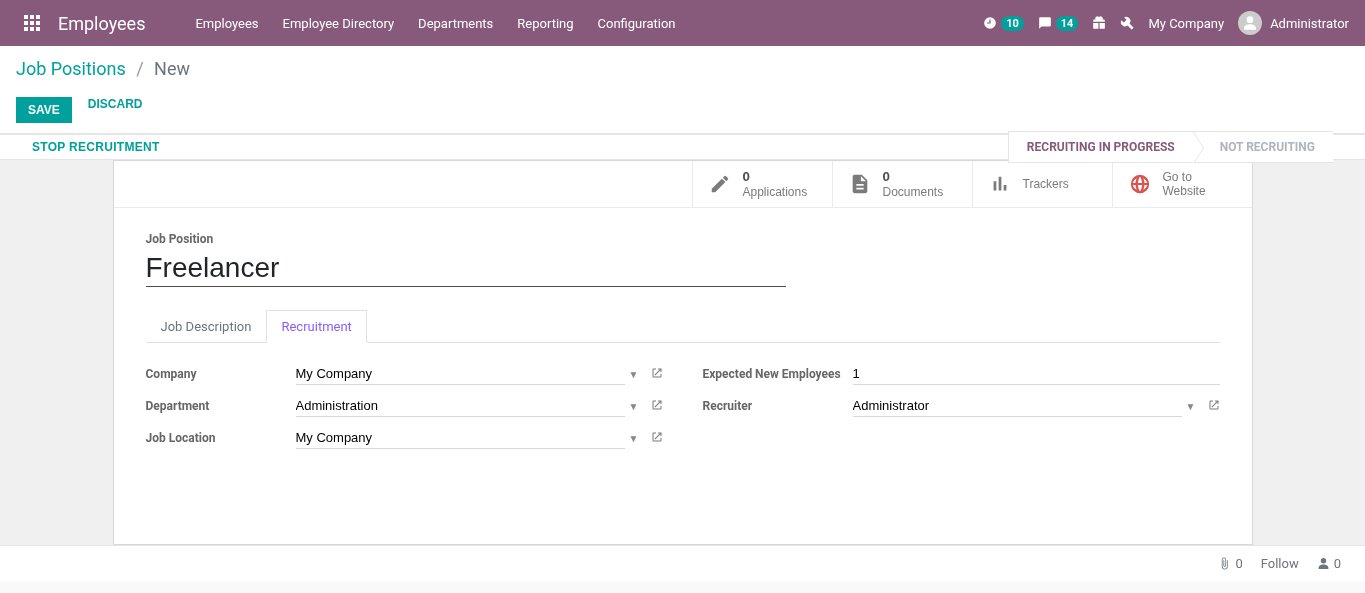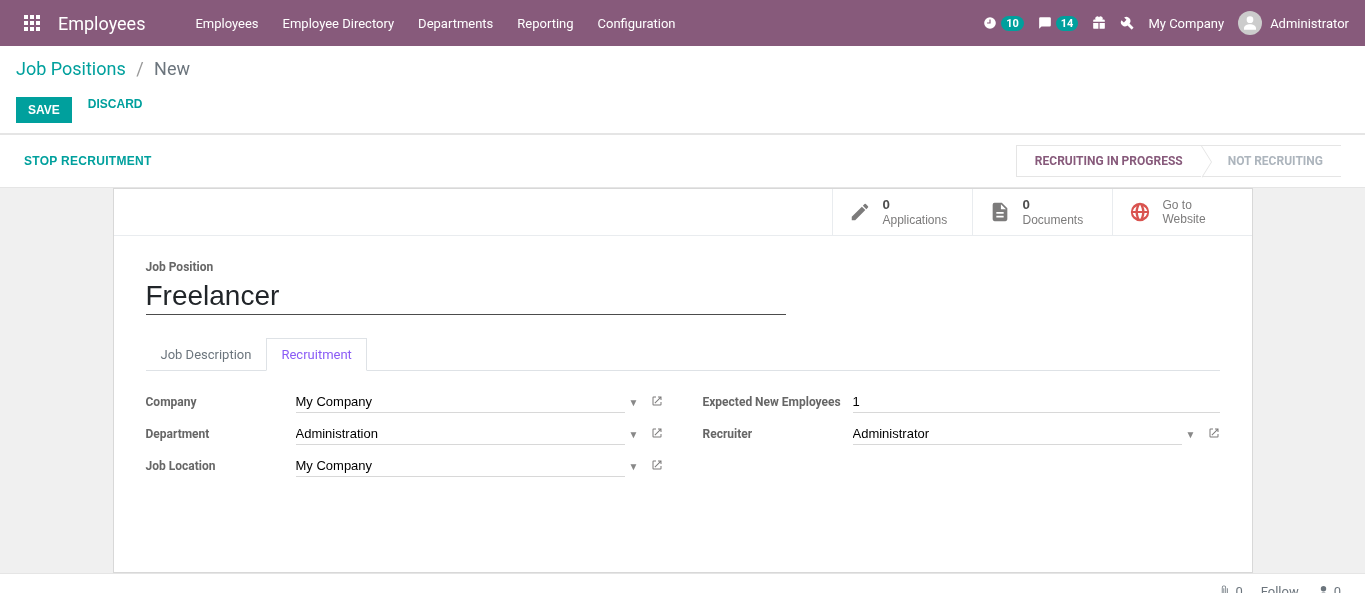--- a/index.html
+++ b/index.html
@@ -26,21 +26,21 @@
 .control-panel { background:#fff; border-bottom:1px solid #e5e5e5; padding: 12px 16px 0 16px; }
 .breadcrumb { font-size:18px; margin-bottom: 18px; }
 .breadcrumb a { color:#00a09d; text-decoration:none; }
 .breadcrumb .sep { color:#999; margin:0 6px; }
 .breadcrumb .current { color:#6c757d; }
 .cp-buttons { display:flex; gap:16px; align-items:flex-start; margin-bottom:10px; }
 .btn-primary { background:#00a09d; color:#fff; border:none; padding:6px 12px; font-weight:700; font-size:12px; cursor:pointer; }
 .btn-link { color:#00a09d; background:none; border:none; font-weight:700; font-size:12px; cursor:pointer; }
 
 
-.status-bar { background:#fff; border-top:1px solid #e5e5e5; border-bottom:1px solid #e5e5e5; display:flex; align-items:center; padding:10px 24px; height:54px;justify-content:space-between; }
+.status-bar { background:#fff; border-top:1px solid #e5e5e5; border-bottom:1px solid #e5e5e5; display:flex; align-items:center; padding:10px 32px; height:26px;justify-content:space-between; }
 .status-bar .left-btn { color:#00a09d; font-weight:700; font-size:12px; background:none; border:none; cursor:pointer; letter-spacing:0.3px; }
 .status-arrows { margin-left:auto; display:flex; }
 .status-step { position:relative; padding:8px 18px 8px 26px; font-size:12px; font-weight:700; border-top:1px solid #e5e5e5; border-bottom:1px solid #e5e5e5; border-left:1px solid #e5e5e5; background:#fff; color:#adb5bd; }
 .status-step.first { border-left:1px solid #e5e5e5; padding-left:18px; }
 .status-step.active { color:#875a7b; }
 .status-step:not(:last-child)::after { content:""; position:absolute; right:-10px; top:0; width:0; height:0; border-top:16px solid transparent; border-bottom:16px solid transparent; border-left:10px solid #fff; z-index:2; }
 .status-step:not(:last-child)::before { content:""; position:absolute; right:-11px; top:0; width:0; height:0; border-top:16px solid transparent; border-bottom:16px solid transparent; border-left:10px solid #e5e5e5; z-index:1; }
 
 
 .form-area { padding: 0 0; background:#f0f0f0; height: calc(593px - 46px - 84px - 42px - 36px); display:flex; justify-content:center; overflow:auto; }
@@ -175,20 +175,28 @@
       </button>
       <button class="stat-btn">
         <svg viewBox="0 0 24 24">
             <path d="M14 2H6a2 2 0 00-2 2v16a2 2 0 002 2h12a2 2 0 002-2V8l-6-6zM8 18v-2h8v2H8zm0-4v-2h8v2H8zm5-5V3.5L18.5 9H13z"></path>
           </svg>
         <span class="stat-info">
           <span class="val">0</span>
           <span class="lbl">Documents</span>
         </span>
       </button>
+      <button class="stat-btn">
+        <svg viewBox="0 0 24 24">
+            <path d="M5 9h3v10H5V9zm5.5-5h3v15h-3V4zM16 13h3v6h-3v-6z"></path>
+          </svg>
+        <span class="stat-info">
+          <span class="lbl">Trackers</span>
+        </span>
+      </button>
       <button class="stat-btn globe">
         <svg viewBox="0 0 24 24">
             <path d="M12 2a10 10 0 100 20 10 10 0 000-20zm7.93 9h-3.02a16 16 0 00-1.3-5.36A8.03 8.03 0 0119.93 11zM12 4c.9 1.3 2 3.7 2.3 7H9.7C10 7.7 11.1 5.3 12 4zM4.07 13h3.02c.17 1.96.6 3.8 1.3 5.36A8.03 8.03 0 014.07 13zm3.02-2H4.07a8.03 8.03 0 014.32-5.36A16 16 0 007.09 11zM12 20c-.9-1.3-2-3.7-2.3-7h4.6c-.3 3.3-1.4 5.7-2.3 7zm3.61-1.64c.7-1.56 1.13-3.4 1.3-5.36h3.02a8.03 8.03 0 01-4.32 5.36z"></path>
           </svg>
         <span class="stat-info">
           <span class="lbl">Go to</span>
           <span class="lbl">Website</span>
         </span>
       </button>
     </div>

